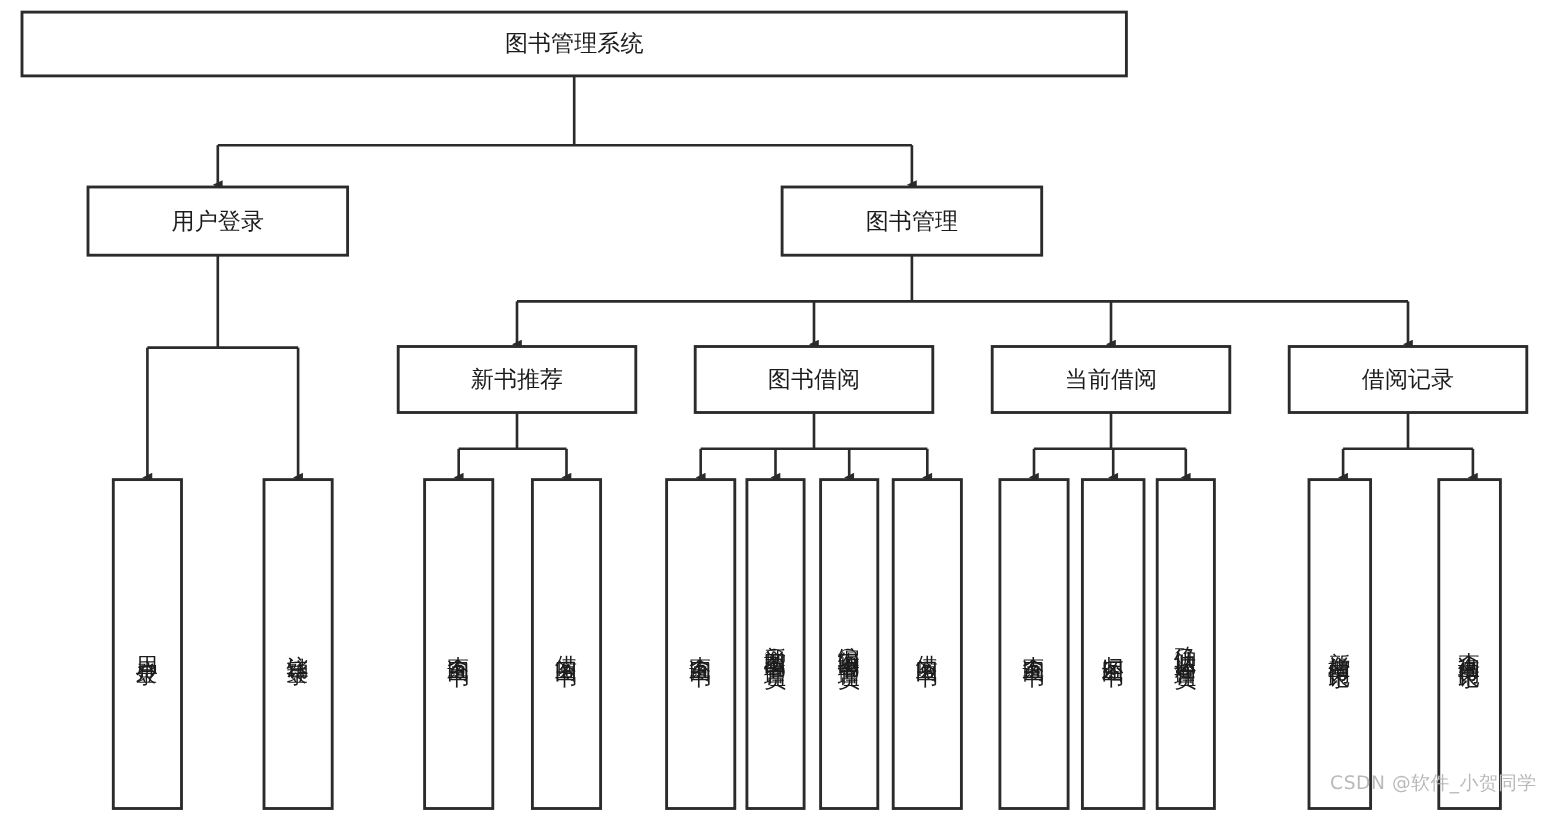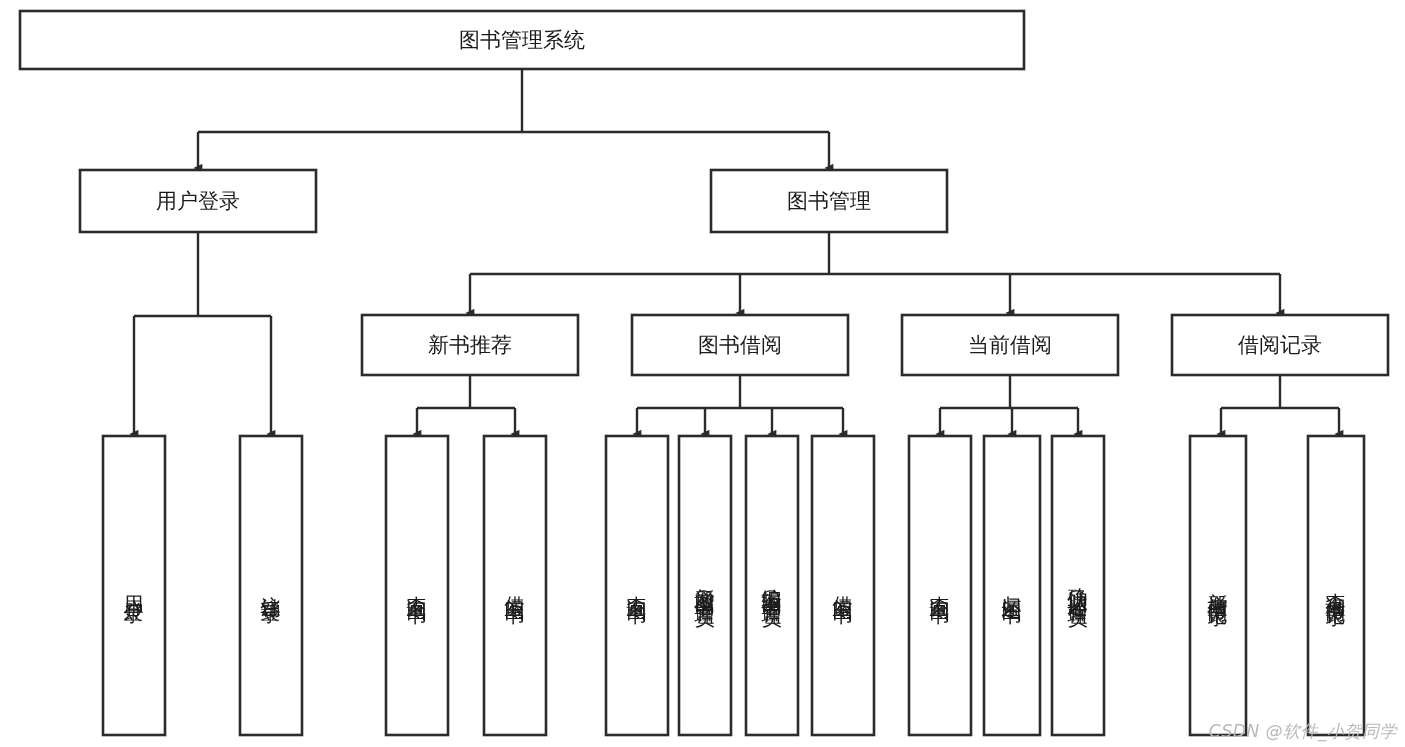--- a/index.html
+++ b/index.html
@@ -31,27 +31,26 @@
     text-orientation:upright;
     font-family:"DejaVu Sans","Liberation Sans",sans-serif;
     font-size:20px;
     line-height:1;
     letter-spacing:3px;
     color:#1b1b1b;
     white-space:nowrap;
   }
   .watermark{
     position:absolute;
-    right:8px;bottom:4px;
+    right:8px;bottom:24px;
     font-family:"DejaVu Sans","Liberation Sans",sans-serif;
     font-size:17px;
     color:#b9b9b9;
     letter-spacing:0.5px;
     white-space:nowrap;
-    font-style:italic;
   }
 </style>
 </head>
 <body>
 
 <svg id="diagram" viewBox="0 0 1405 747" width="1405" height="747" xmlns="http://www.w3.org/2000/svg">
   <defs>
     <marker id="arrow" markerWidth="10" markerHeight="10" refX="4.2" refY="5" orient="auto" markerUnits="userSpaceOnUse">
       <path d="M0,0.6 L8.4,0.6 L4.2,9.6 z" class="arrow-head"></path>
     </marker>

